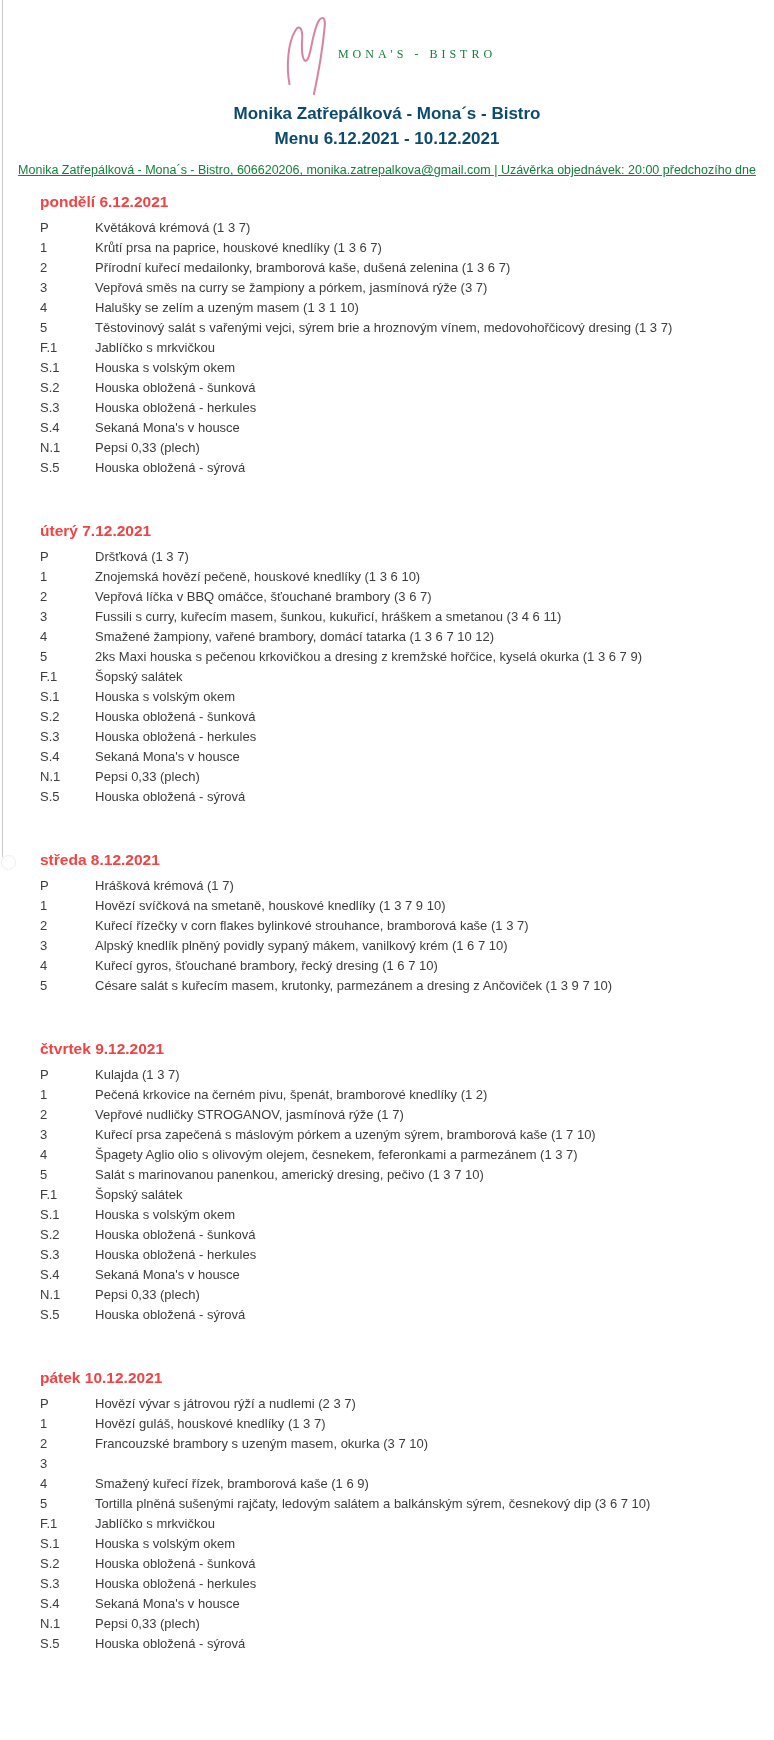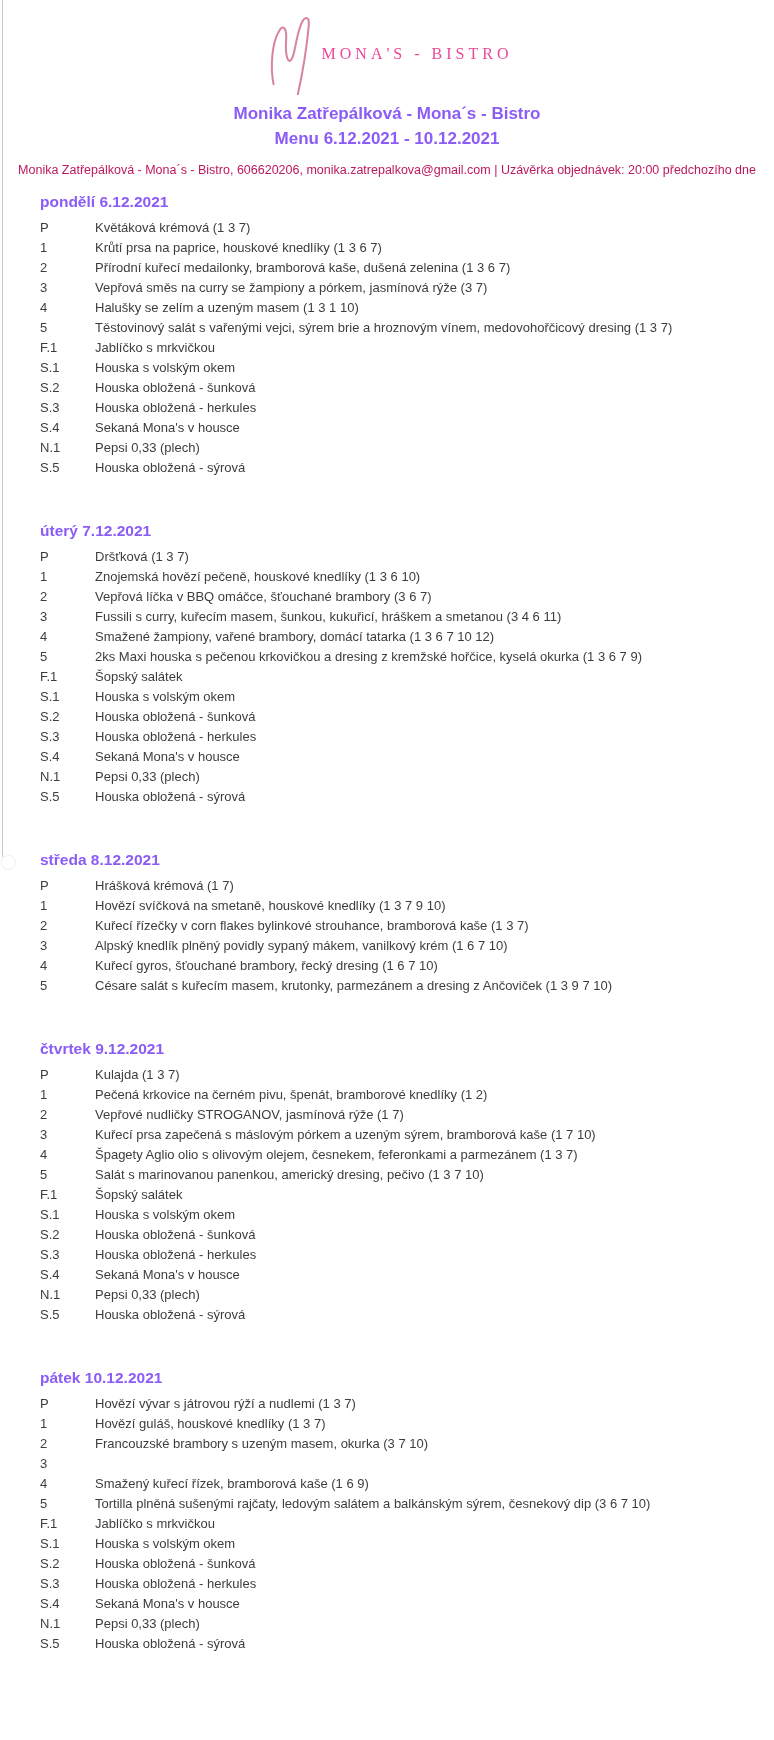--- a/index.html
+++ b/index.html
@@ -31,45 +31,46 @@
     display: flex;
     align-items: center;
     justify-content: center;
     margin: 0 auto 6px auto;
     width: 100%;
     height: 84px;
   }
   .logo svg { display: block; }
   .brand {
     font-family: "Liberation Serif", serif;
-    font-size: 16px;
+    font-size: 12px;
     letter-spacing: 4px;
-    color: #ec4899;
+    color: #15803d;
     white-space: nowrap;
   }
   h1.title {
     font-size: 17px;
     font-weight: bold;
-    color: #8b5cf6;
+    color: #0c4a6e;
     line-height: 1.45;
     margin-top: 2px;
   }
   .contact {
     margin-top: 12px;
     font-size: 12.5px;
-    color: #be185d;
+    color: #15803d;
     white-space: nowrap;
+    text-decoration: underline;
   }
   main { padding: 0 30px 0 40px; }
   section.day { margin-top: 42px; }
   section.day:first-child { margin-top: 16px; }
   h2.day-heading {
     font-size: 15.5px;
     font-weight: bold;
-    color: #8b5cf6;
+    color: #ef4444;
     margin-bottom: 9px;
   }
   .row {
     display: flex;
     align-items: baseline;
     height: 20px;
     font-size: 13px;
     color: #3d3d3d;
   }
   .code { width: 55px; flex: 0 0 55px; }
@@ -342,21 +343,21 @@
     <span class="dish">Houska obložená - sýrová</span>
   </div>
 </div>
   </section>
 
   <section class="day">
     <h2 class="day-heading">pátek 10.12.2021</h2>
     <div class="rows">
   <div class="row">
     <span class="code">P</span>
-    <span class="dish">Hovězí vývar s játrovou rýží a nudlemi (1 3 7)</span>
+    <span class="dish">Hovězí vývar s játrovou rýží a nudlemi (2 3 7)</span>
   </div>
 
   <div class="row">
     <span class="code">1</span>
     <span class="dish">Hovězí guláš, houskové knedlíky (1 3 7)</span>
   </div>
 
   <div class="row">
     <span class="code">2</span>
     <span class="dish">Francouzské brambory s uzeným masem, okurka (3 7 10)</span>

